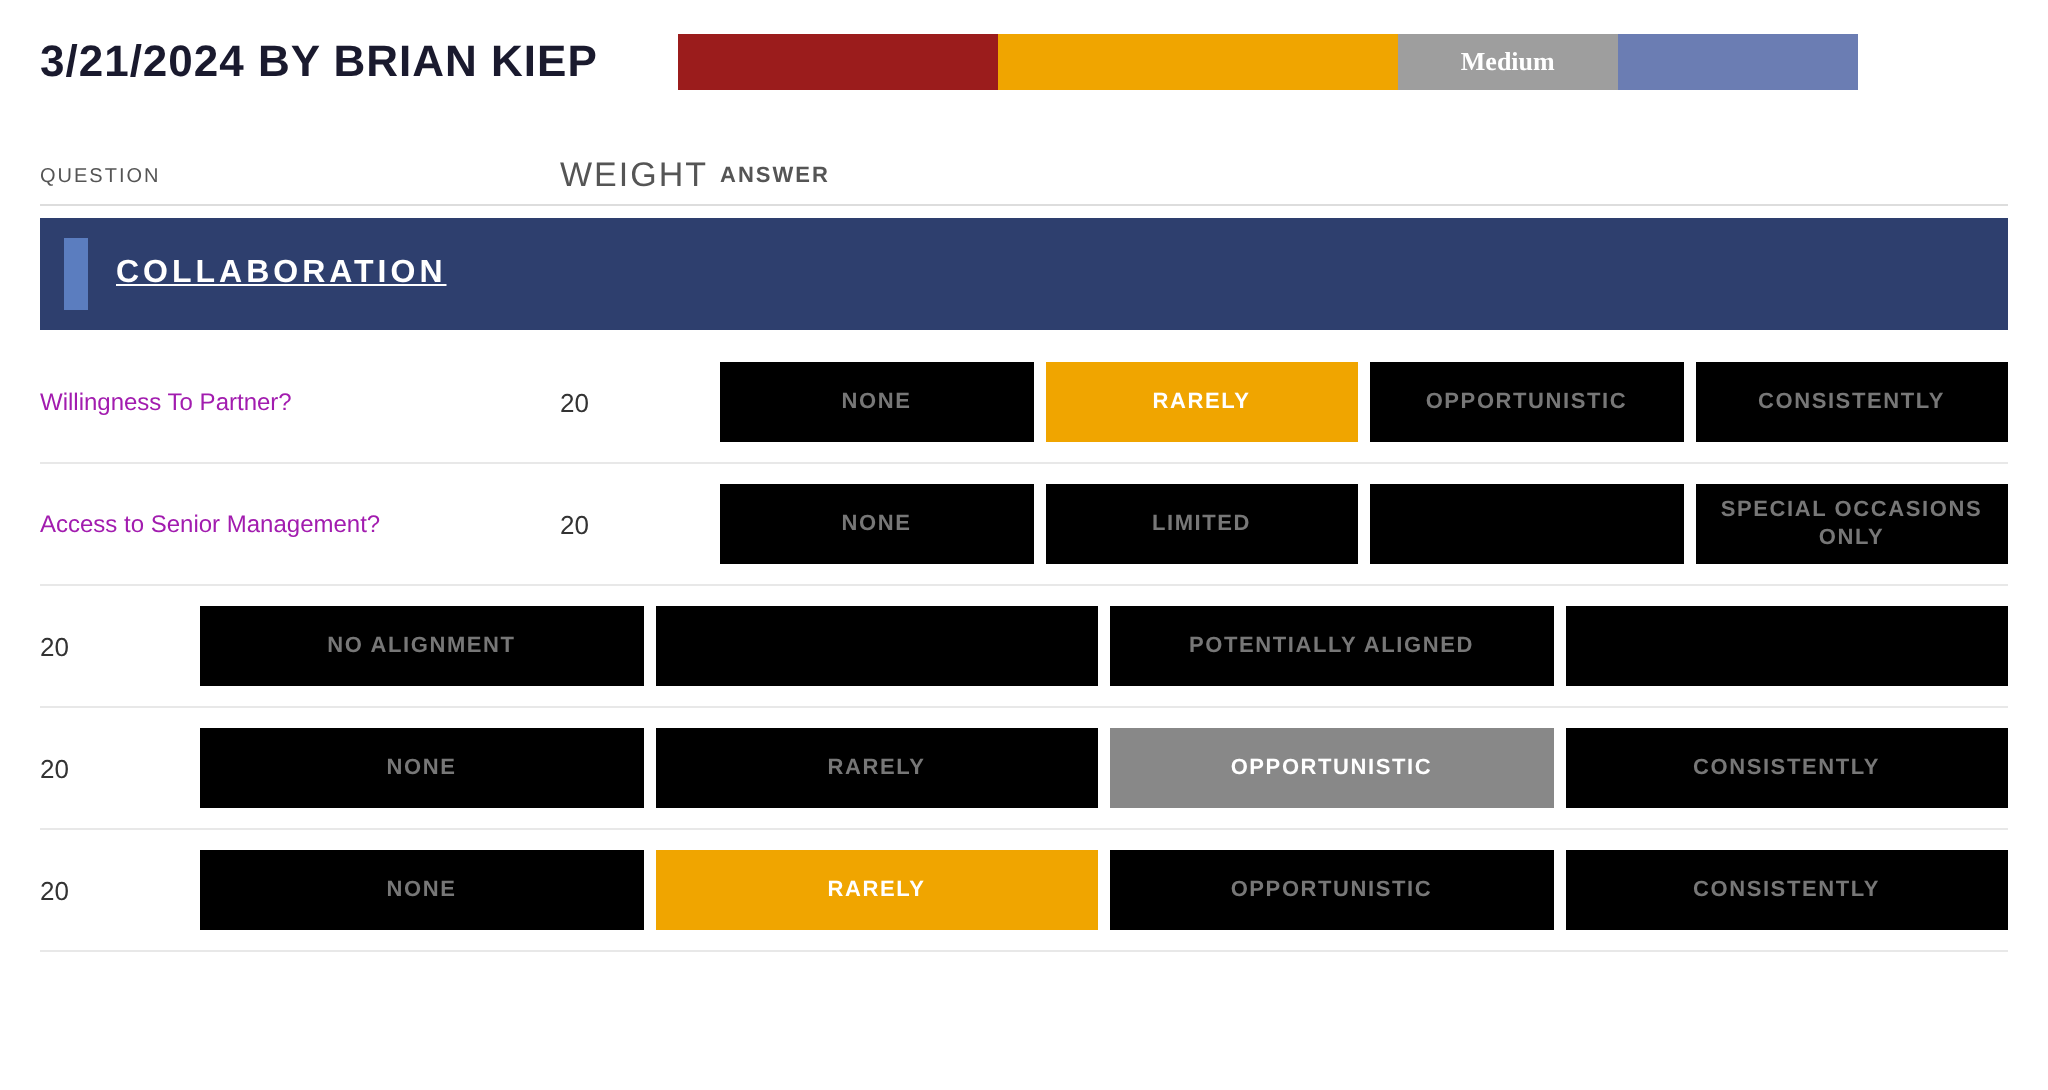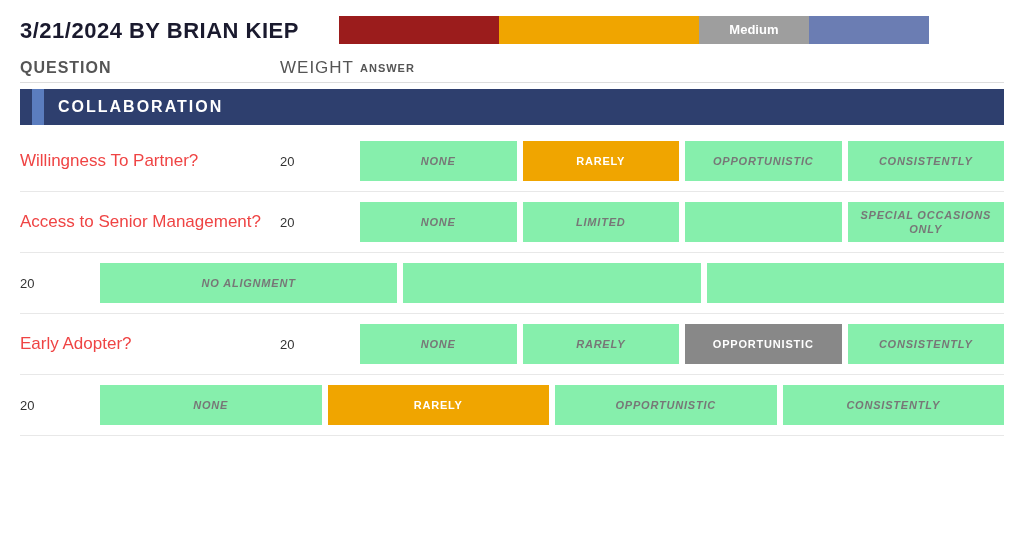--- a/index.html
+++ b/index.html
@@ -11,34 +11,35 @@
     }
     .page {
       width: 1024px;
       min-height: 545px;
       padding: 18px 20px;
       background: #fff;
     }
     .header {
       display: flex;
       align-items: center;
-      margin-bottom: 8px;
+      margin-bottom: 28px;
     }
     .header-title {
       font-size: 22px;
       font-weight: bold;
       color: #1a1a2e;
       margin-right: 40px;
       letter-spacing: 0.5px;
     }
     .progress-bar-container {
       display: flex;
-      align-items: flex-end;
+      align-items: center;
       flex: 1;
       height: 25px;
+      font-family: Liberation Serif, serif;
     }
     .progress-segment {
       height: 28px;
     }
     .medium-label {
       background: #9e9e9e;
       color: #fff;
       font-size: 13px;
       font-weight: bold;
       display: flex;
@@ -48,31 +49,32 @@
       min-width: 110px;
       height: 28px;
     }
     .col-headers {
       display: flex;
       align-items: center;
       padding: 6px 0 4px 0;
       border-bottom: 1px solid #ddd;
       margin-bottom: 4px;
     }
-    .col-question { flex: 0 0 260px; font-size: 16px; font-weight: bold; color: #555; letter-spacing: 1px; text-transform: uppercase; }
+    .col-question { flex: 0 0 260px; font-size: 10px; font-weight: normal; color: #555; letter-spacing: 1px; text-transform: uppercase; }
     .col-weight { flex: 0 0 80px; font-size: 17px; font-weight: normal; color: #555; letter-spacing: 1px; text-transform: uppercase; }
     .col-answer { flex: 1; font-size: 11px; font-weight: bold; color: #555; letter-spacing: 1px; text-transform: uppercase; }
 
     .section-header {
       display: flex;
       align-items: center;
       background: #2e3f6e;
       color: #fff;
-      padding: 0 12px;
+      padding: 10px 12px;
       margin: 6px 0;
+      text-decoration: underline;
     }
     .section-accent {
       width: 12px;
       height: 36px;
       margin-right: 14px;
       flex-shrink: 0;
     }
     .section-title {
       font-size: 16px;
       font-weight: bold;
@@ -80,44 +82,43 @@
       text-transform: uppercase;
     }
 
     .question-row {
       display: flex;
       align-items: center;
       padding: 10px 0;
       border-bottom: 1px solid #e8e8e8;
       min-height: 54px;
     }
-    .q-text { flex: 0 0 260px; font-size: 17px; color: #ef4444; }
+    .q-text { flex: 0 0 260px; font-size: 12px; color: #a21caf; }
     .q-weight { flex: 0 0 80px; font-size: 13px; color: #333; }
     .q-answers { flex: 1; display: flex; gap: 6px; align-items: center; }
 
     .answer-btn {
       flex: 1;
       min-height: 40px;
       display: flex;
       align-items: center;
       justify-content: center;
       text-align: center;
       font-size: 11px;
       font-weight: bold;
       letter-spacing: 0.8px;
       text-transform: uppercase;
       border: none;
       cursor: pointer;
       padding: 4px 6px;
       line-height: 1.3;
     }
     .answer-btn.inactive {
-      background: #86efac;
+      background: #000000;
       color: #777;
-      font-style: italic;
     }
     .answer-btn.active-orange {
       background: #f0a500;
       color: #fff;
     }
     .answer-btn.active-gray {
       background: #888;
       color: #fff;
     }
   </style>
@@ -167,27 +168,28 @@
             <button class="answer-btn inactive"></button>
             <button class="answer-btn inactive">SPECIAL OCCASIONS
 ONLY</button>
           </div>
         </div>
         <div class="question-row">
           <div class="q-weight">20</div>
           <div class="q-answers">
             <button class="answer-btn inactive">NO ALIGNMENT</button>
             <button class="answer-btn inactive"></button>
+            <button class="answer-btn inactive">POTENTIALLY
+ALIGNED</button>
             <button class="answer-btn inactive"></button>
           </div>
         </div>
       </div>
       <div>
         <div class="question-row">
-          <div class="q-text">Early Adopter?</div>
           <div class="q-weight">20</div>
           <div class="q-answers">
             <button class="answer-btn inactive">NONE</button>
             <button class="answer-btn inactive">RARELY</button>
             <button class="answer-btn active-gray">OPPORTUNISTIC</button>
             <button class="answer-btn inactive">CONSISTENTLY</button>
           </div>
         </div>
         <div class="question-row">
           <div class="q-weight">20</div>

